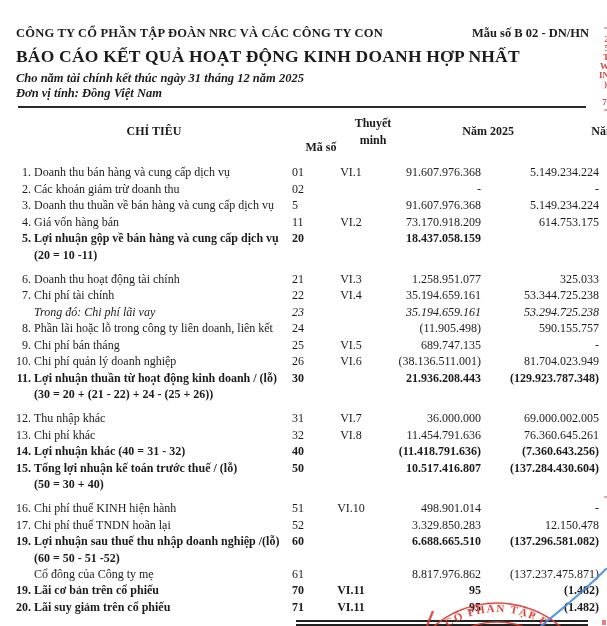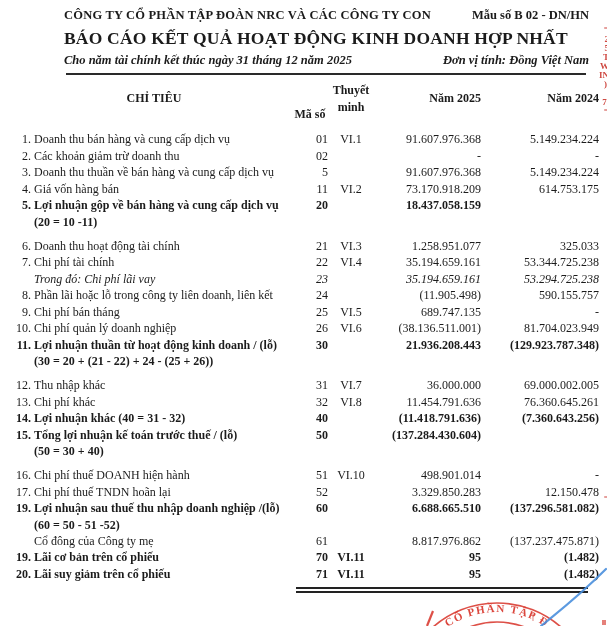--- a/index.html
+++ b/index.html
@@ -2,50 +2,50 @@
 <html><head>
 <meta charset="utf-8">
 <style>
   * { margin:0; padding:0; box-sizing:border-box; }
   body { background:#888; font-family:"Liberation Serif","DejaVu Serif",serif; }
   .page {
     position:relative; width:607px; height:626px; background:#ffffff;
     color:#1b1b1b; overflow:hidden; margin:0 auto;
   }
   
-  .doc-header { padding:8px 16px 0 16px;margin-left:48px; }
+  .doc-header { padding:26px 16px 0 16px; }
   .hrow1 { display:flex; justify-content:space-between; align-items:baseline; }
   .company { font-size:12.5px; font-weight:bold; letter-spacing:.2px; }
   .form-no { font-size:12.5px; font-weight:bold; padding-right:2px; }
   .title { font-size:17.5px; font-weight:bold; margin-top:5px; letter-spacing:.2px; }
-  .hrow3 { display:flex; justify-content:space-between; align-items:baseline; margin-top:4px; }
+  .hrow3 { display:flex; justify-content:space-between; align-items:baseline; margin-top:4px;flex-direction:column; }
   .period, .unit { font-size:12.5px; font-weight:bold; font-style:italic; }
   .unit { padding-right:2px; }
   .header-rule { border-bottom:2.5px solid #2a2a2a; margin:5px 5px 0 2px; }
   
   .thead {
     display:grid; grid-template-columns:276px 36px 46px 110px 118px;
     margin-left:16px; height:46px; align-items:center;
-    font-size:12px; font-weight:bold;
+    font-size:12px; font-weight:bold;gap:11px;
   }
   .thead .c-item { text-align:center; }
   .thead .c-code { text-align:center;margin-top:32px; }
   .thead .c-note { text-align:center; line-height:17px; }
   .thead .c-2025, .thead .c-2024 { text-align:right; padding-right:3px; }
   .tbody { margin-left:16px; margin-top:10px; font-size:12px; }
   .row {
     display:grid; grid-template-columns:18px 258px 36px 46px 110px 118px;
     line-height:16.5px; align-items:baseline;
   }
   .row.gap { margin-top:8px; }
   .row.bold { font-weight:bold; }
   .row.italic { font-style:italic; }
   .cell-no { text-align:right; padding-right:3px; white-space:nowrap; }
   .cell-label { white-space:nowrap; overflow:visible; }
-  .cell-code { text-align:right; }
+  .cell-code { text-align:left; }
   .cell-note { text-align:center; }
   .cell-v { text-align:right; padding-right:3px; white-space:nowrap; font-variant-numeric:tabular-nums; }
   .formula-row { display:grid; grid-template-columns:18px 580px; line-height:16px; font-weight:bold; }
   .closing-rule {
     margin-left:296px; width:292px; height:6px; margin-top:5px;
     border-top:2px solid #222; border-bottom:2px solid #222;
   }
   
   .edge-marks { position:absolute; top:0; right:-2px; width:14px; height:626px; pointer-events:none; }
   .edge-mark {
@@ -207,29 +207,30 @@
           <div class="cell-code">40</div>
           <div class="cell-note"></div>
           <div class="cell-v">(11.418.791.636)</div>
           <div class="cell-v">(7.360.643.256)</div>
         </div>
         <div class="row bold">
           <div class="cell-no">15.</div>
           <div class="cell-label">Tổng lợi nhuận kế toán trước thuế / (lỗ)</div>
           <div class="cell-code">50</div>
           <div class="cell-note"></div>
+          <div class="cell-v">10.517.416.807</div>
           <div class="cell-v">(137.284.430.604)</div>
         </div>
         <div class="formula-row">
           <div class="cell-no"></div>
           <div class="cell-label">(50 = 30 + 40)</div>
         </div>
         <div class="row gap">
           <div class="cell-no">16.</div>
-          <div class="cell-label">Chi phí thuế DOANH hiện hành</div>
+          <div class="cell-label">Chi phí thuế KINH hiện hành</div>
           <div class="cell-code">51</div>
           <div class="cell-note">VI.10</div>
           <div class="cell-v">498.901.014</div>
           <div class="cell-v">-</div>
         </div>
         <div class="row">
           <div class="cell-no">17.</div>
           <div class="cell-label">Chi phí thuế TNDN hoãn lại</div>
           <div class="cell-code">52</div>
           <div class="cell-note"></div>

